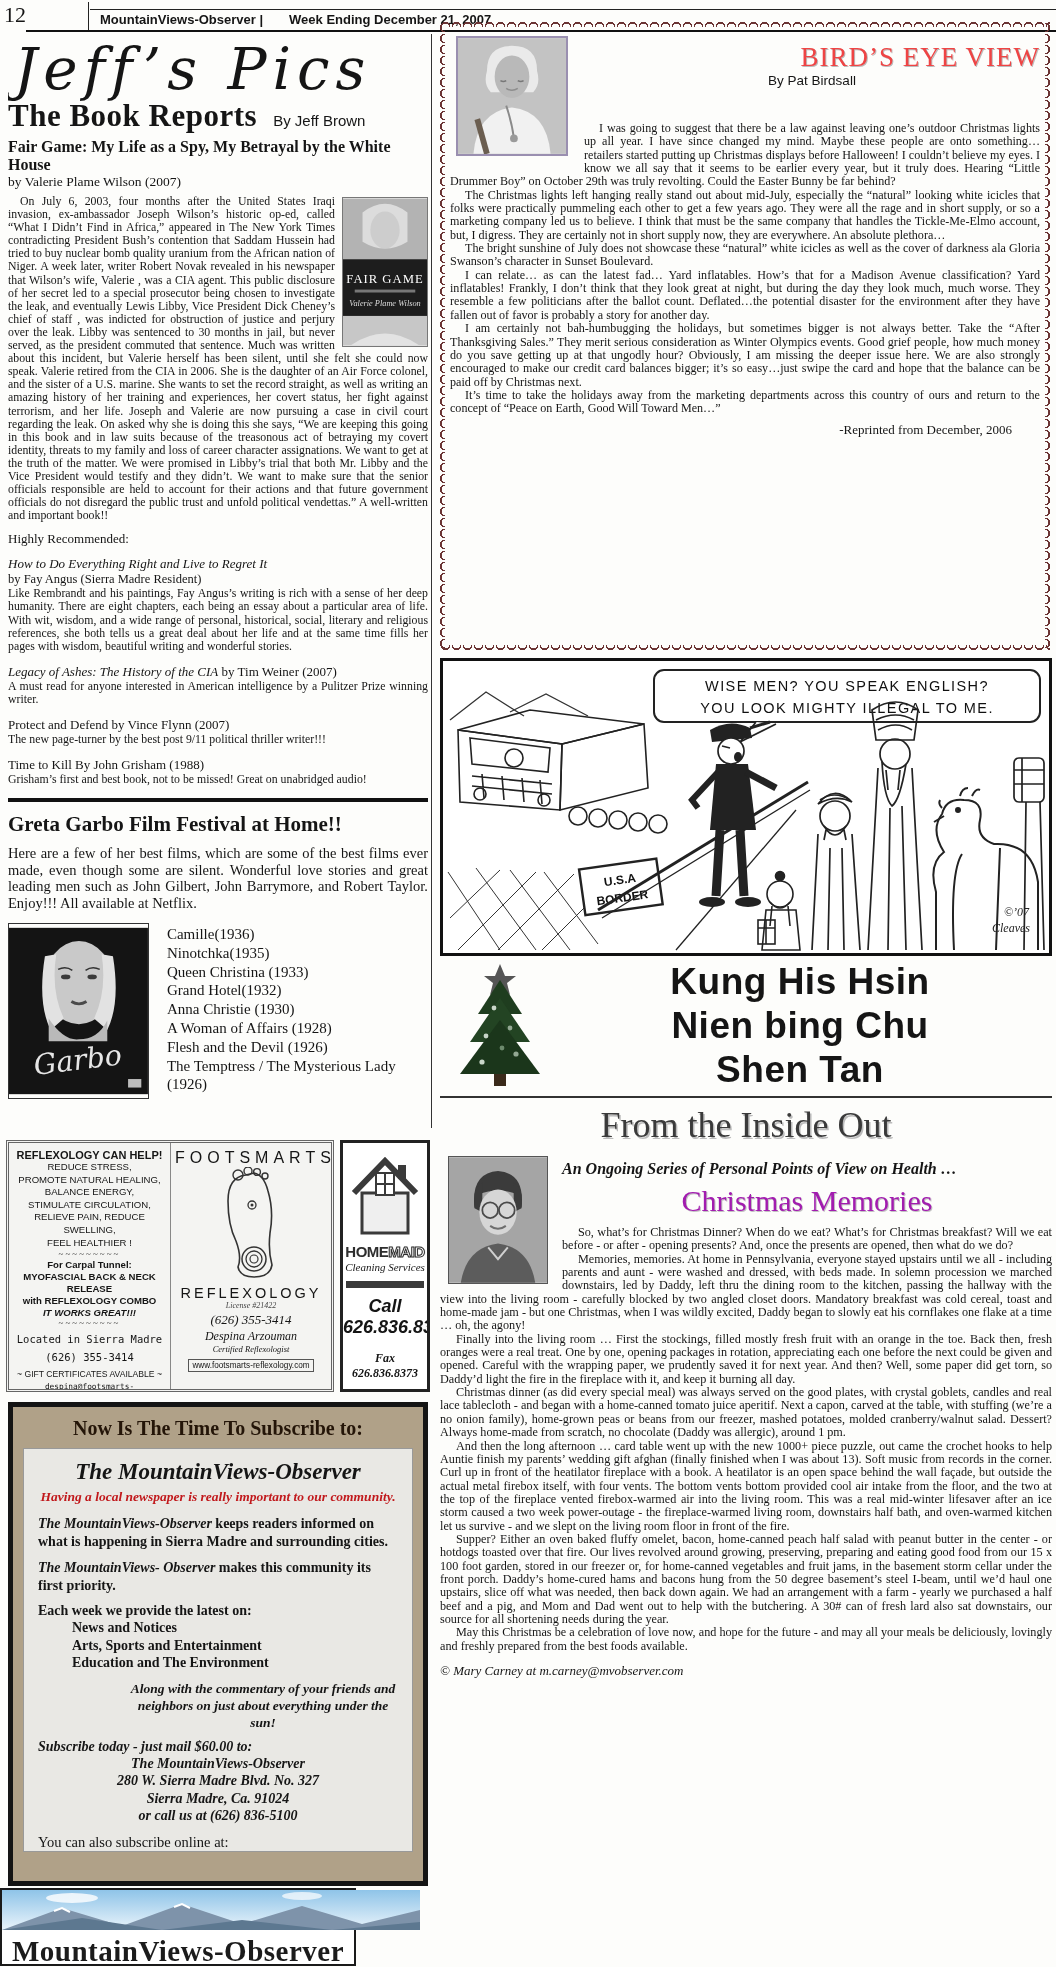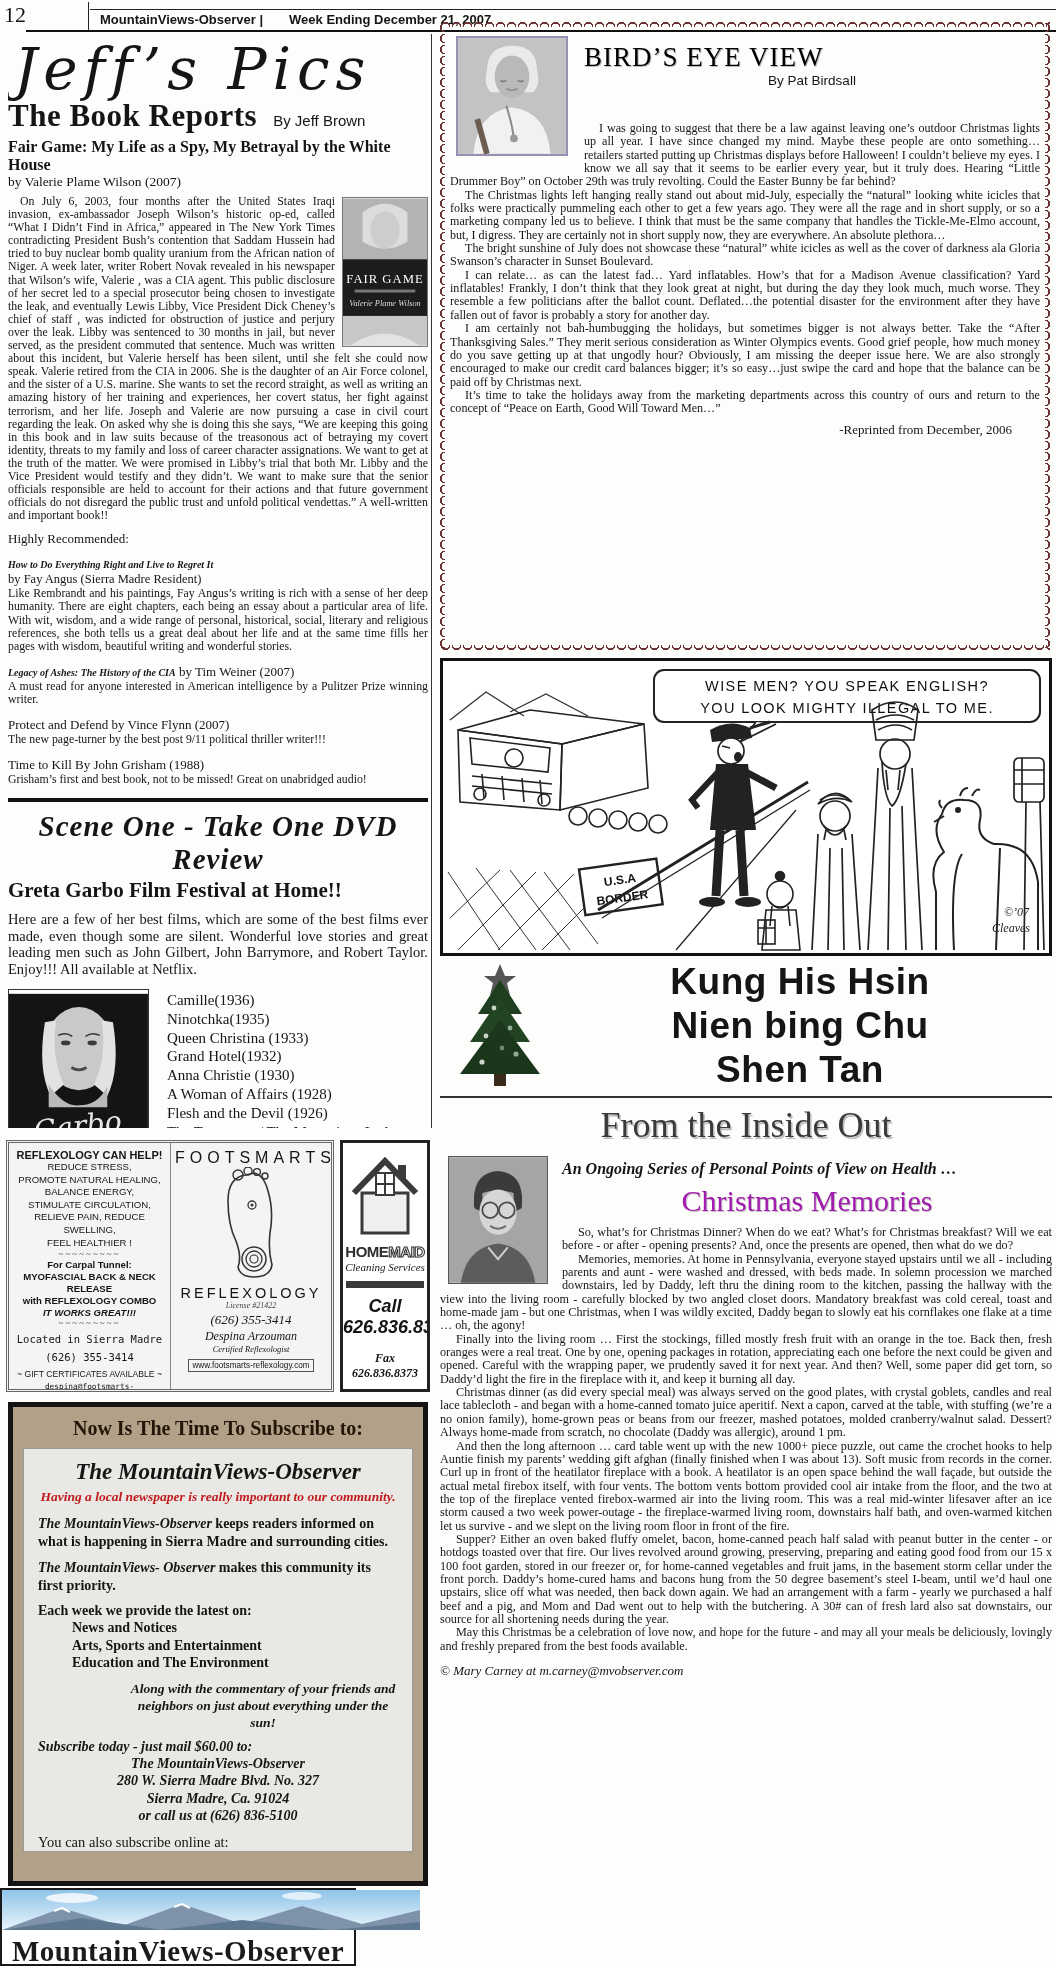--- a/index.html
+++ b/index.html
@@ -26,21 +26,21 @@
                 letter-spacing:6px;line-height:70px;padding-left:6px}
   .tbr-row{margin-top:-6px;display:flex;align-items:baseline}
   .tbr-title{font-size:31px;font-weight:bold;letter-spacing:.5px}
   .tbr-by{font-family:"Liberation Sans",sans-serif;font-size:15px;margin-left:16px}
   .fg-title{font-size:16px;font-weight:bold;margin-top:4px}
   .fg-author{font-size:13.5px;margin-bottom:5px}
   .cover-float{float:right;margin:2px 0 4px 7px;border:1px solid #777}
   .body-txt{font-size:11.8px;line-height:13.1px;text-align:justify;text-indent:12px}
   .hr-label{font-size:13px;margin:9px 0 7px}
   .book-item{margin-bottom:9px}
-  .bi-t{font-weight:bold;font-style:italic;font-size:10px}
+  .bi-t{font-weight:normal;font-style:italic;font-size:13px}
   .bi-plain{font-size:13px}
   .bi-sub{font-size:12.5px}
   .bi-desc{font-size:11.8px;line-height:13.1px;text-align:justify}
   .bk-foot1{font-weight:bold;font-style:italic;font-size:13px;margin-top:4px}
 
   
   #scene-one{left:8px;top:798px;width:420px;height:330px;overflow:hidden;
              border-top:4px solid #111;padding-top:8px}
   .so-title{font-size:29px;font-weight:bold;font-style:italic;text-align:center;letter-spacing:1px}
   .so-sub{font-size:21px;font-weight:bold;margin:2px 0 8px}
@@ -105,21 +105,21 @@
   
   #birds{left:438px;top:20px;width:614px;height:632px;padding:12px;overflow:hidden}
   .wavy{position:absolute;pointer-events:none}
   .wavy.t,.wavy.b{left:2px;right:2px;height:7px;background-size:11px 7px;background-repeat:repeat-x}
   .wavy.t{top:0;background-image:radial-gradient(circle at 5.5px 7px,transparent 3.4px,#6b3434 3.4px,#6b3434 5px,transparent 5px)}
   .wavy.b{bottom:0;background-image:radial-gradient(circle at 5.5px 0px,transparent 3.4px,#6b3434 3.4px,#6b3434 5px,transparent 5px)}
   .wavy.l,.wavy.r{top:2px;bottom:2px;width:7px;background-size:7px 11px;background-repeat:repeat-y}
   .wavy.l{left:0;background-image:radial-gradient(circle at 7px 5.5px,transparent 3.4px,#6b3434 3.4px,#6b3434 5px,transparent 5px)}
   .wavy.r{right:0;background-image:radial-gradient(circle at 0 5.5px,transparent 3.4px,#6b3434 3.4px,#6b3434 5px,transparent 5px)}
   .bev-photo{float:left;margin:4px 16px 8px 6px;border:2px solid #9a8fb0}
-  .bev-title{text-align:left;font-size:27px;letter-spacing:1px;color:#000000;
+  .bev-title{text-align:right;font-size:27px;letter-spacing:1px;color:#ef4444;
              text-shadow:1px 1px 0 #bbb;margin-top:10px}
   .bev-by{text-align:center;font-family:"Liberation Sans",sans-serif;font-size:13.5px;margin-bottom:34px}
   .bev-p{font-size:12.1px;line-height:13.35px;text-align:justify;text-indent:15px}
   .bev-sign{text-align:right;font-size:13px;margin:6px 28px 0 0}
 
   
   #cartoon{left:440px;top:658px;width:612px;height:298px}
   .ct{font-family:"Liberation Sans",sans-serif;font-size:14.5px;letter-spacing:1.4px;text-anchor:middle;fill:#111}
   .cs{font-family:"Liberation Sans",sans-serif;font-weight:bold;font-size:12px;text-anchor:middle;fill:#111}
   .csig{font-family:"Liberation Serif",serif;font-style:italic;font-size:12px;fill:#222}
@@ -193,21 +193,20 @@
   </div>
   <div class="book-item">
     <div><span class="bi-plain">Time to Kill By John Grisham (1988)</span></div>
     <div class="bi-desc">Grisham’s first and best book, not to be missed! Great on unabridged audio!</div>
   </div>
   <div class="bk-foot1">Book pics are available at Sierra Madre Books (836-3200)</div>
 
 </div>
 
 <div id="scene-one" class="abs">
-  <div class="so-title">Scene One - Take One  DVD Review</div>
   <div class="so-sub">Greta Garbo Film Festival at Home!!</div>
   <div class="so-intro">Here are a few of her best films, which are some of the best films ever made, even though some are silent. Wonderful love stories and great leading men such as John Gilbert, John Barrymore, and Robert Taylor. Enjoy!!! All available at Netflix.</div>
   <div class="so-flex">
     <svg width="147" height="176" viewBox="0 0 147 176" style="border:1px solid #333">
       <rect width="147" height="176" fill="#141414"></rect>
       <ellipse cx="74" cy="58" rx="36" ry="44" fill="#c9c9c9"></ellipse>
       <path d="M38 30 Q30 80 44 108 L58 96 Q44 66 50 28 Z" fill="#e2e2e2"></path>
       <path d="M110 30 Q118 80 104 108 L90 96 Q104 66 98 28 Z" fill="#e2e2e2"></path>
       <path d="M42 96 Q58 120 74 118 Q94 118 104 98 L104 120 L42 120 Z" fill="#b9b9b9"></path>
       <ellipse cx="60" cy="52" rx="5" ry="2.5" fill="#3a3a3a"></ellipse>

